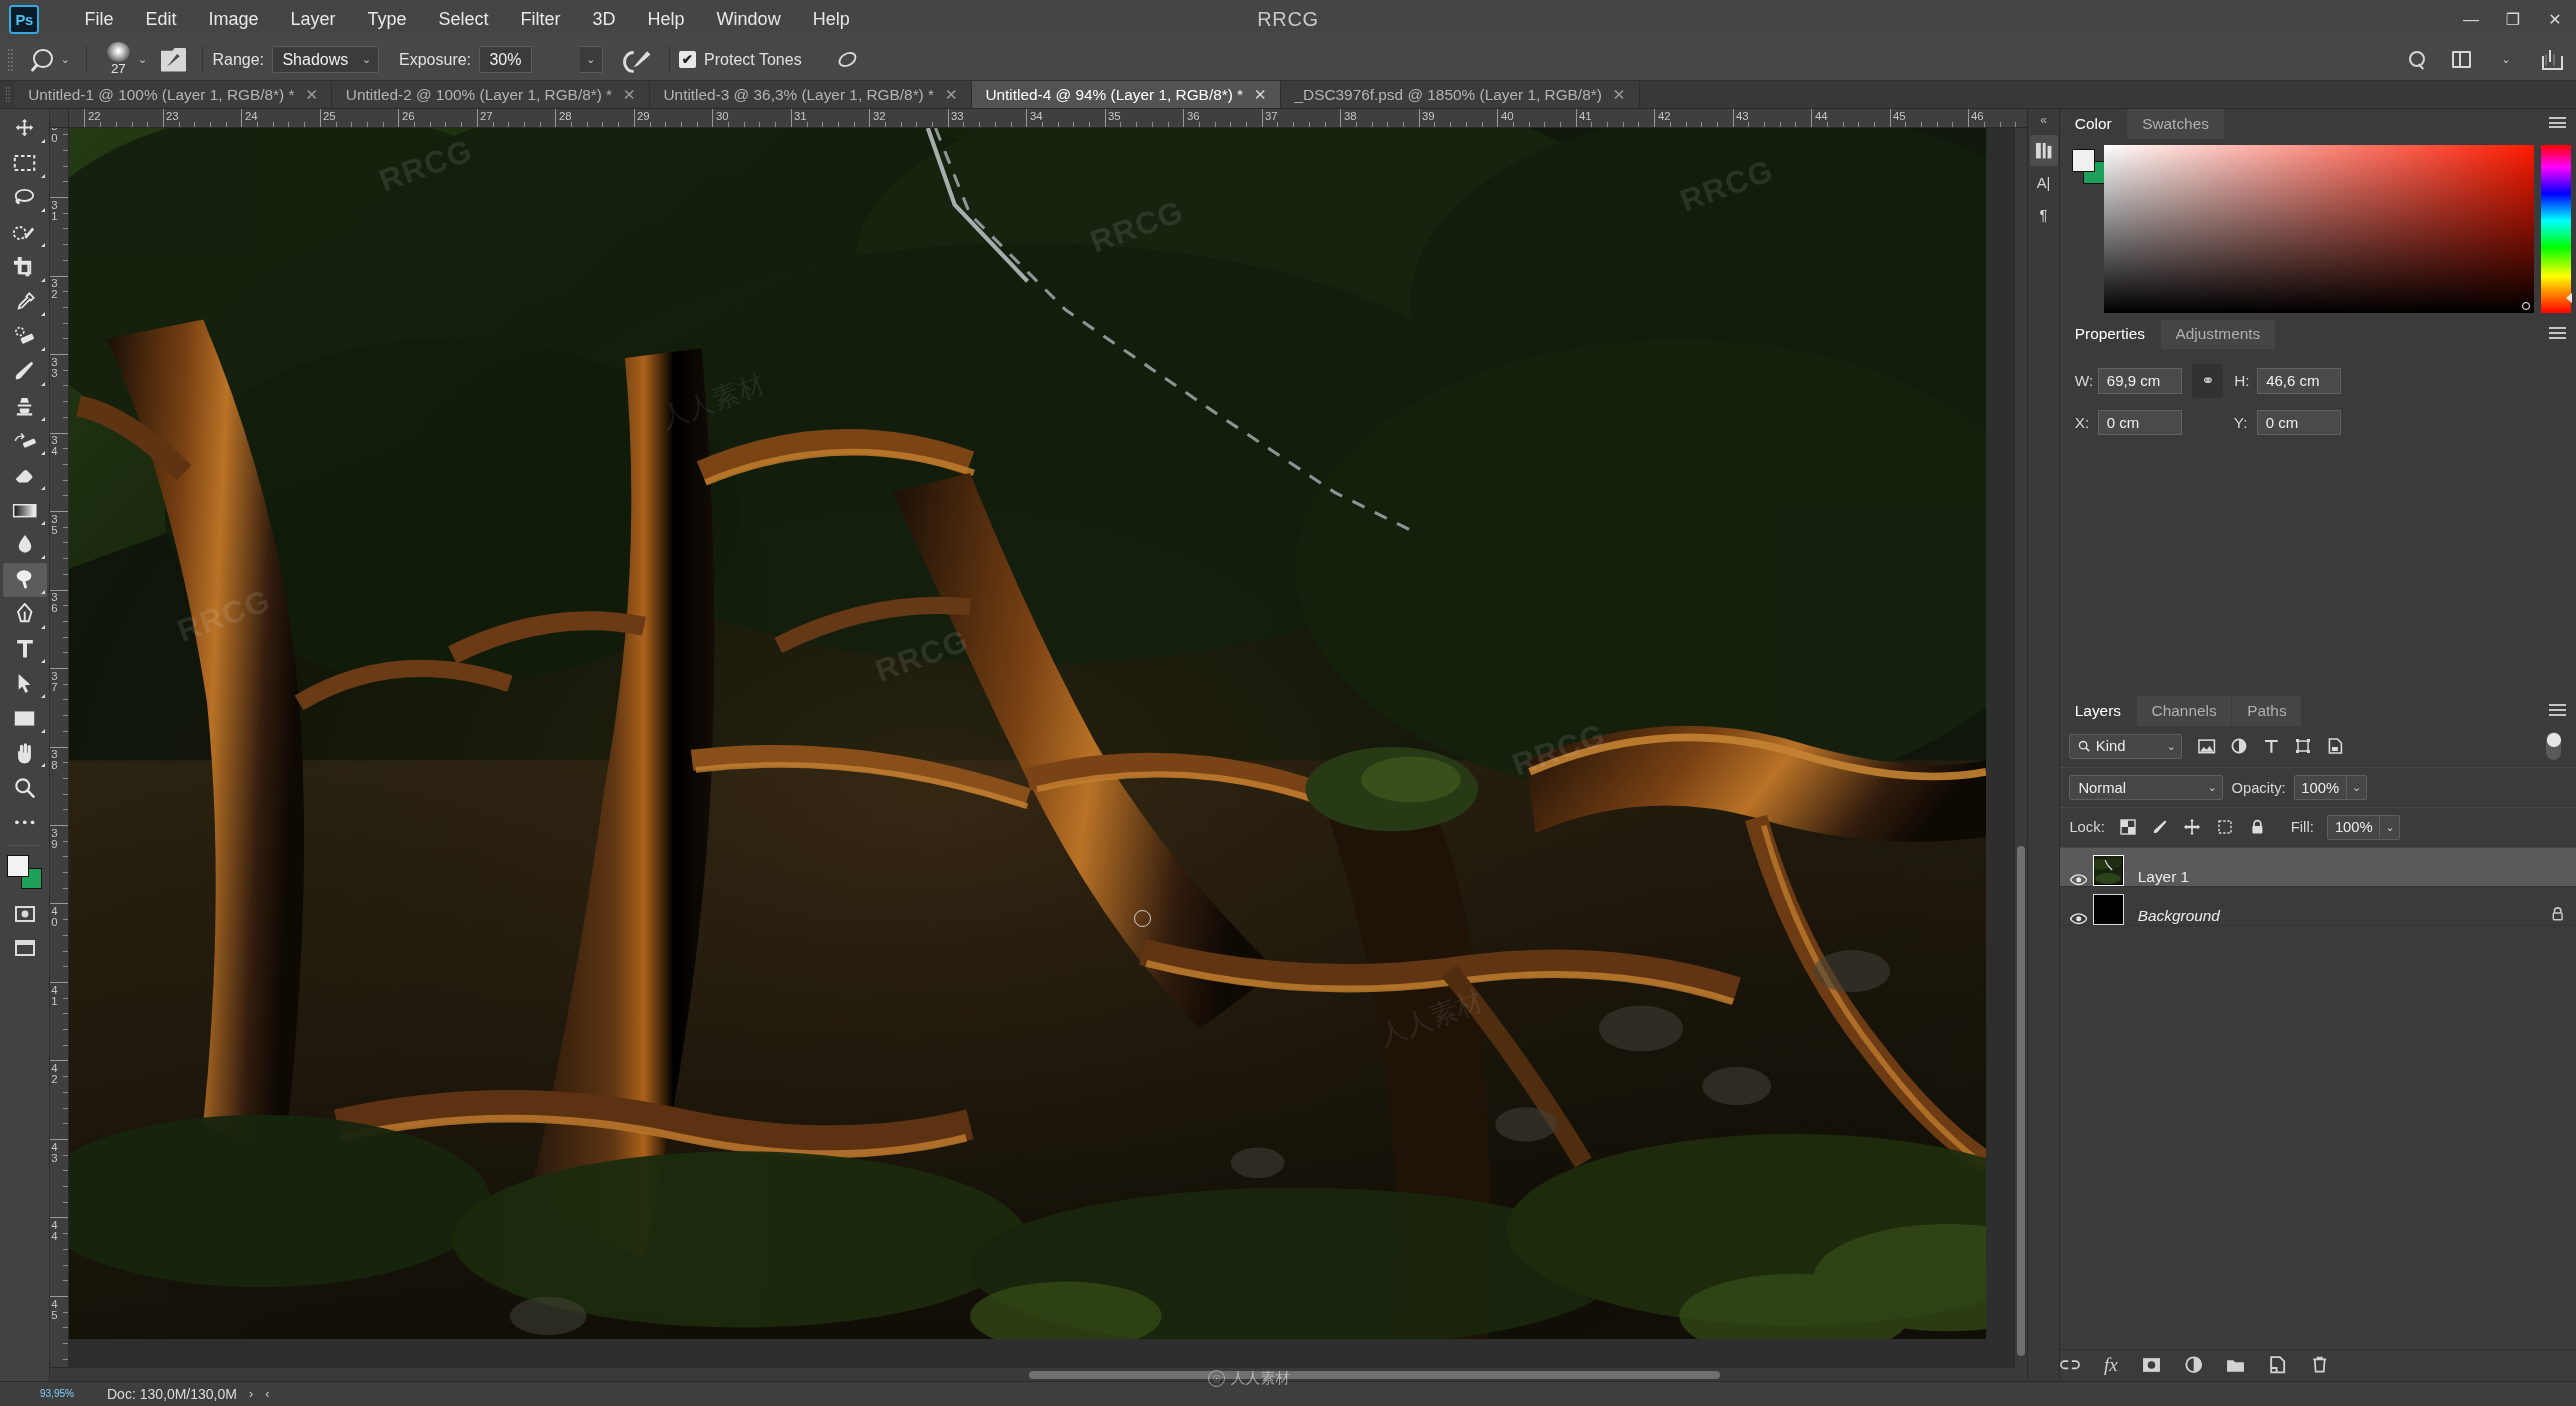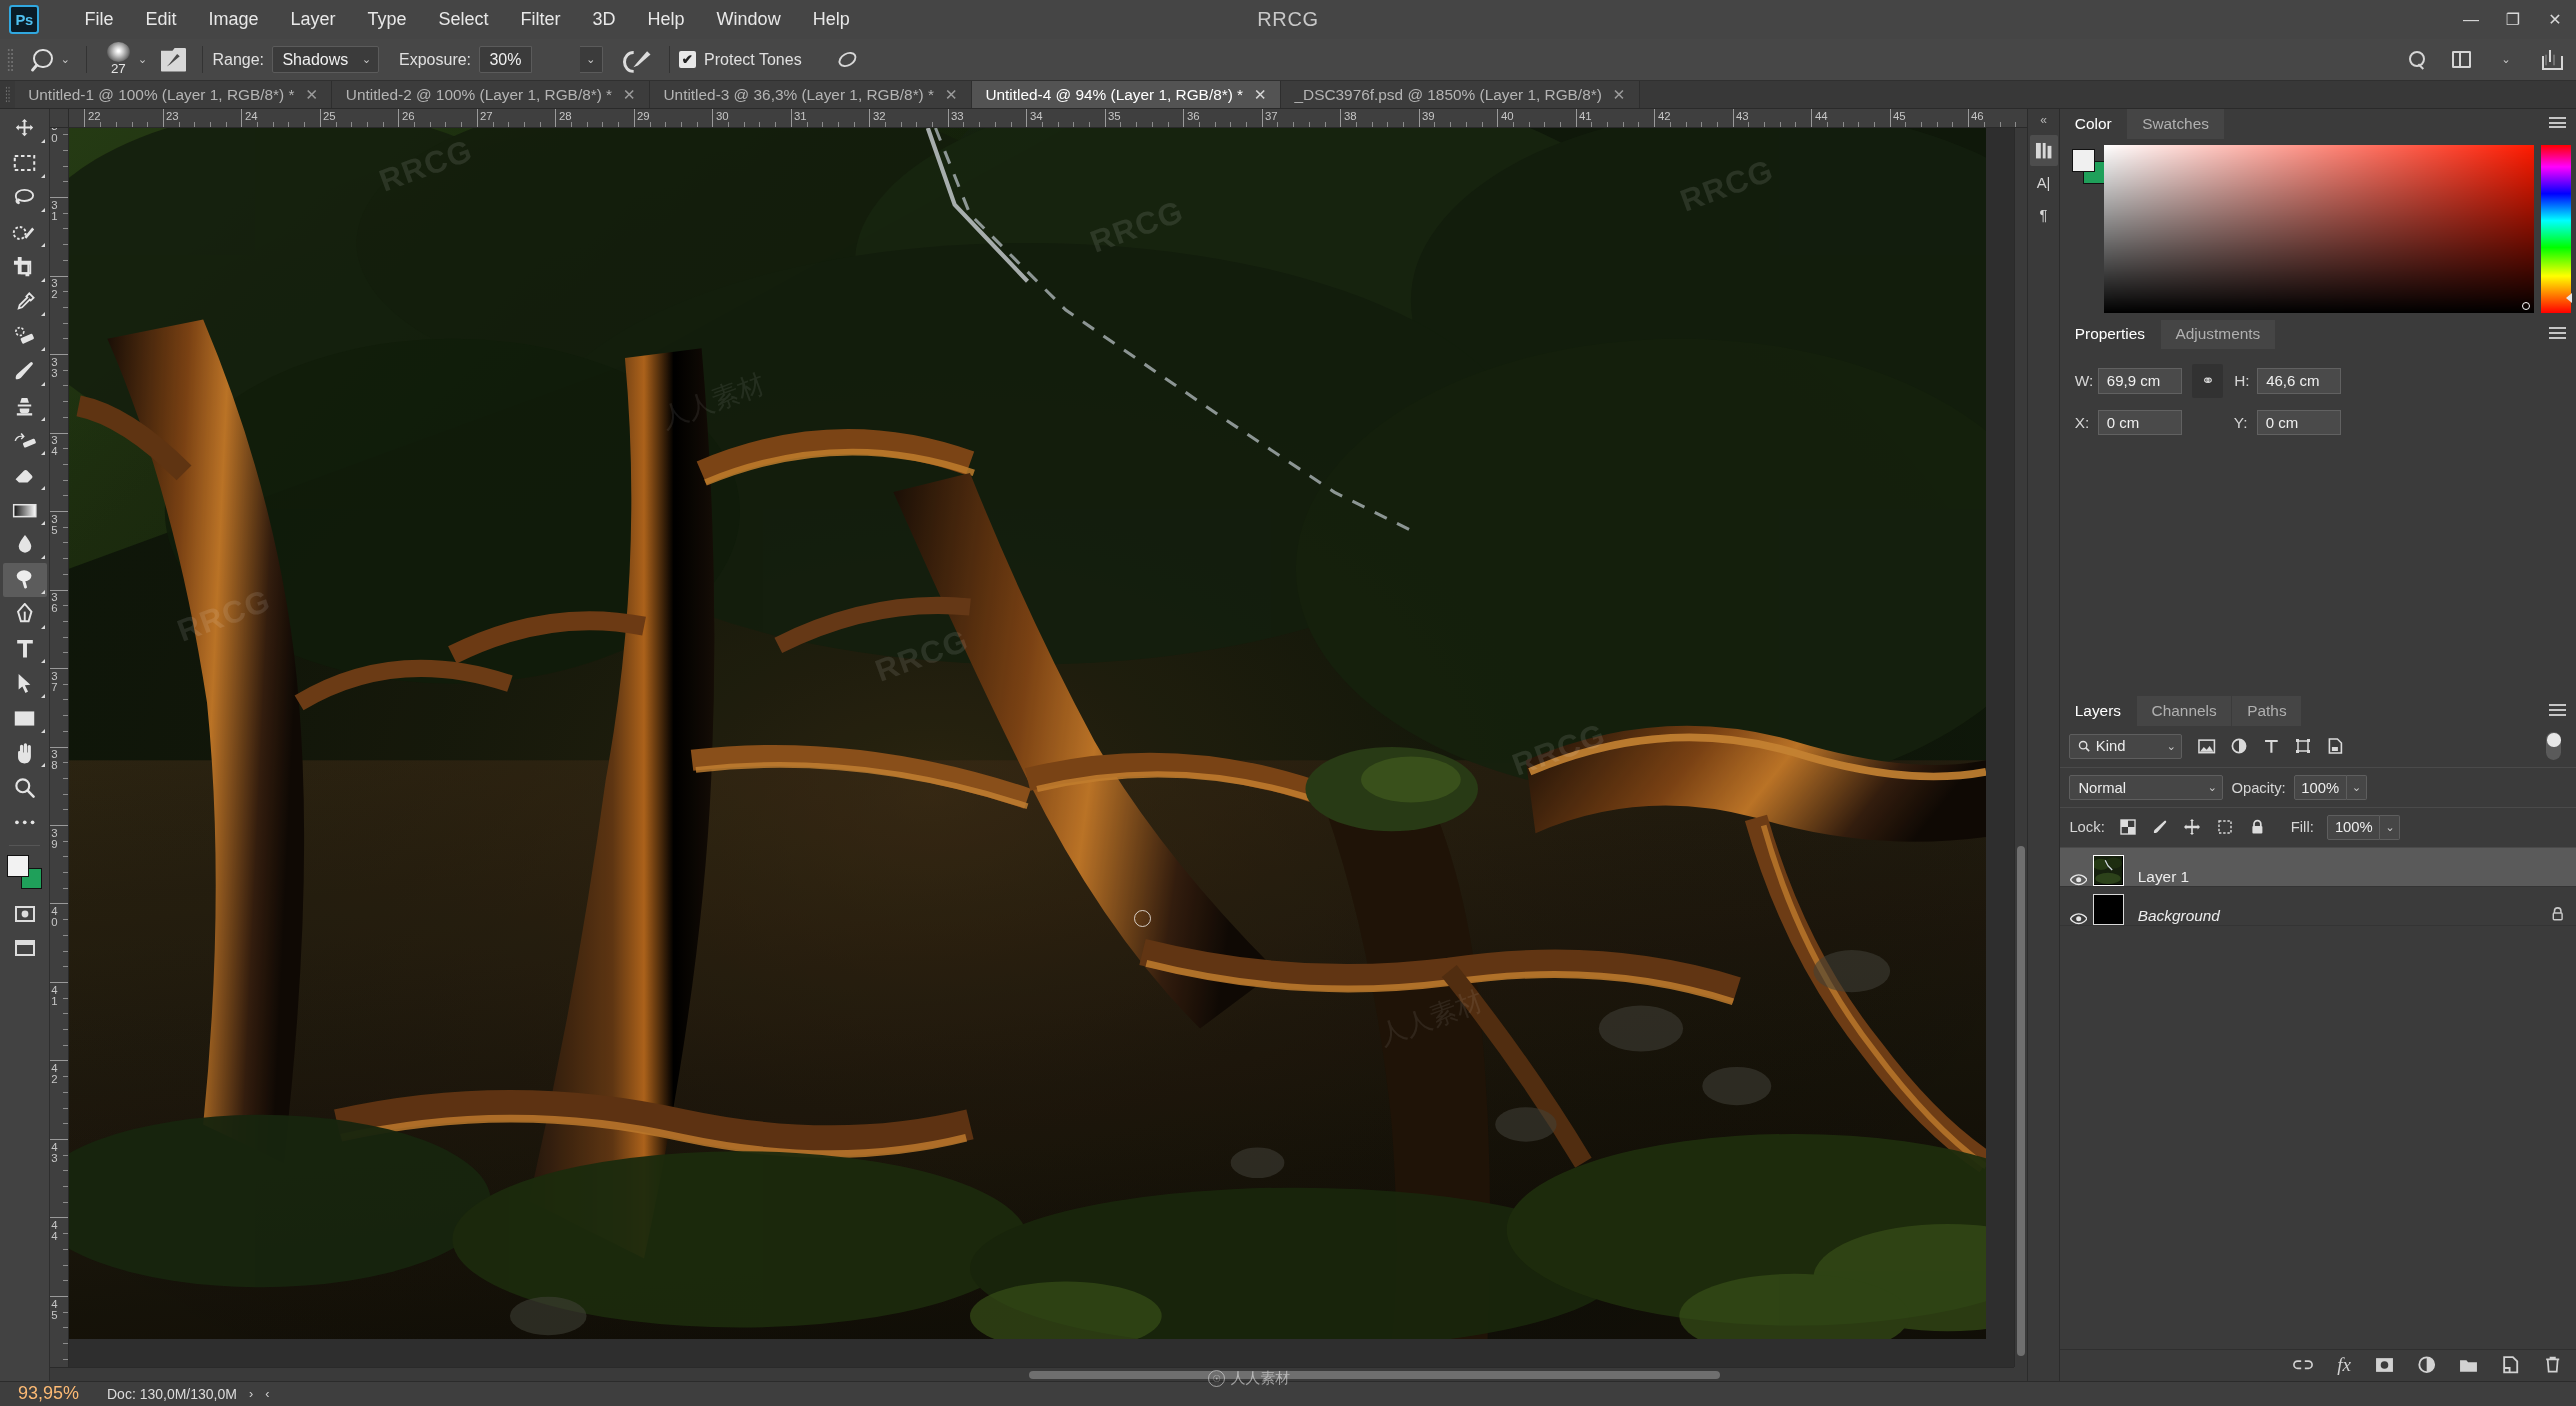--- a/index.html
+++ b/index.html
@@ -416,31 +416,31 @@
   .lay-thumb {
     width: 31px; height: 31px; margin-left: 2.7px; background:#000;
     border: 1.3px solid #d9d9d9; position: relative; overflow:hidden;
   }
   .lay-thumb.sel { border-color: #ffffff; }
   .lay-name { color:#ededed; font-size: 15.4px; margin-left: 13.4px; }
   .lay-name.italic { font-style: italic; }
   .lock-badge { margin-left: auto; color:#c9c9c9; font-size: 14.8px; margin-right: 6.7px; }
   .layers-footer {
     height: 32px; flex: 0 0 32px; display:flex; align-items:center;
-    justify-content: flex-end; gap: 24px; padding-right: 14.8px;
+    justify-content: flex-start; gap: 24px; padding-right: 14.8px;
     border-top: 0.7px solid #2f2f2f; background:#3b3b3b;
   }
   .lf-ic { color:#d2d2d2; font-size: 16px; display:flex; align-items:center; }
 
   
   .statusbar {
     height: 25.5px; flex: 0 0 25.5px; background: #3e3e3e;
     display: flex; align-items: center; border-top: 0.7px solid #2b2b2b;
   }
-  .st-zoom { width: 107px; padding-left: 18px; color:#fdba74; font-size: 18px; }
+  .st-zoom { width: 107px; padding-left: 40px; color:#7dd3fc; font-size: 10px; }
   .st-doc { color:#dcdcdc; font-size: 14px; }
   .st-arrow { color:#cfcfcf; font-size: 12.7px; margin: 0 12px; }
   .watermark {
     position: absolute; left: 1208px; top: 1369px;
     display:flex; align-items:center; gap: 5.4px;
     color: rgba(240,240,240,0.55); font-size: 14.8px; pointer-events:none;
   }
   .wm-circle {
     width: 17.4px; height: 17.4px; border-radius: 50%;
     border: 1.3px solid rgba(240,240,240,0.55);

